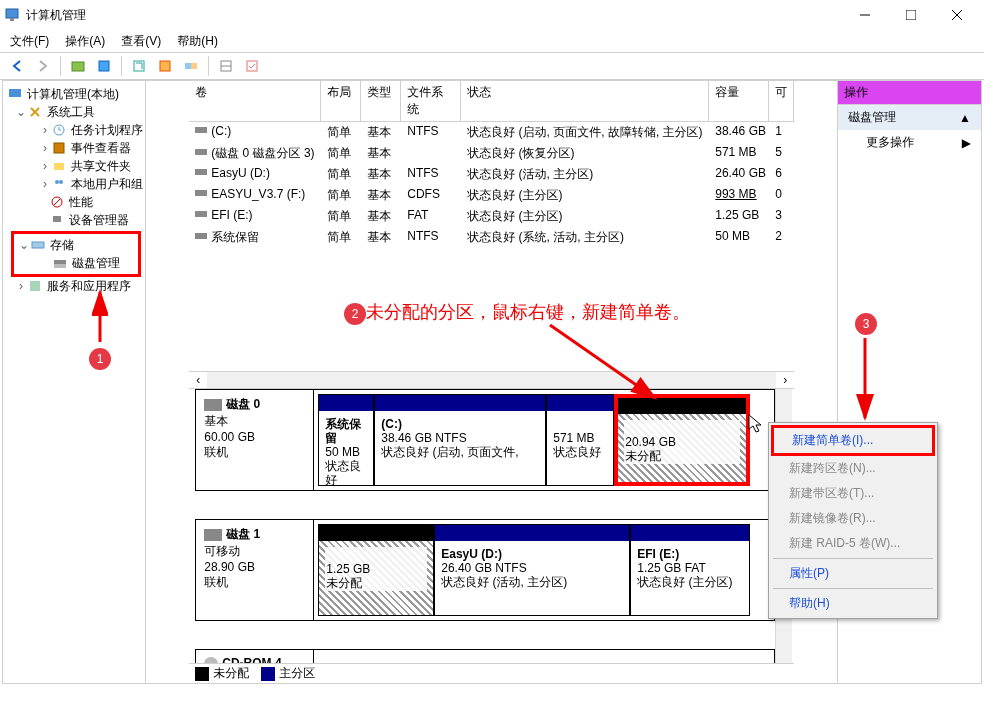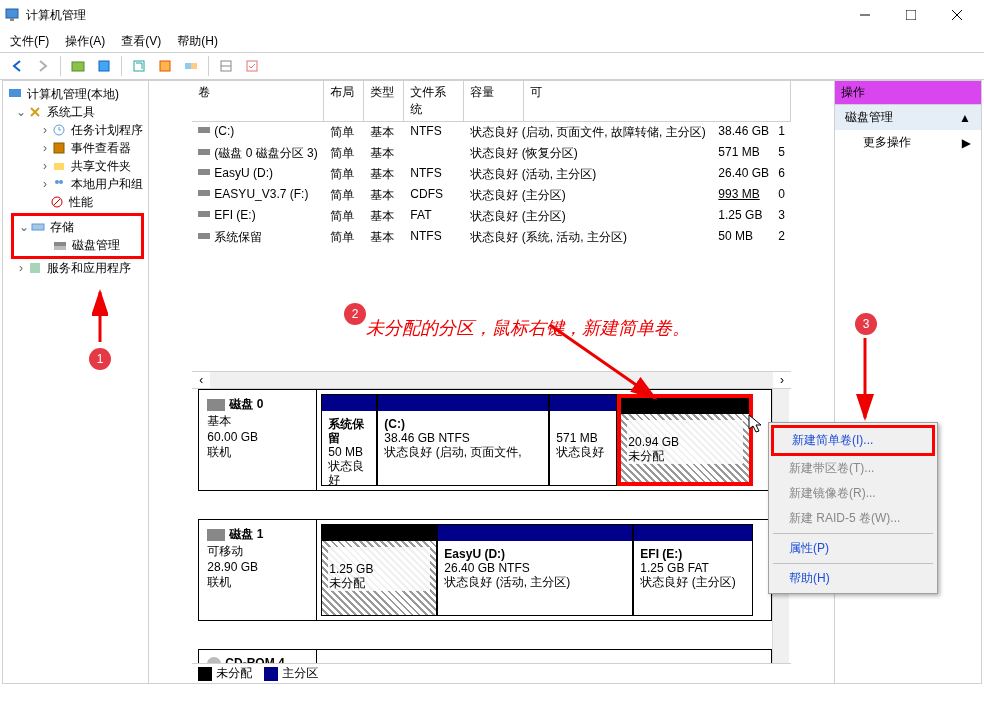--- a/index.html
+++ b/index.html
@@ -210,20 +210,28 @@
       </div>
     <div class="tree-item" style="padding-left:44px">
         <span class="ticon">
           <svg width="12" height="12">
             <circle cx="6" cy="6" r="5" fill="none" stroke="#c00"></circle>
             <line x1="3" y1="9" x2="9" y2="3" stroke="#c00"></line>
           </svg>
         </span>
         <span>性能</span>
       </div>
+    <div class="tree-item" style="padding-left:44px">
+        <span class="ticon">
+          <svg width="12" height="12">
+            <rect x="2" y="2" width="8" height="6" fill="#888"></rect>
+          </svg>
+        </span>
+        <span>设备管理器</span>
+      </div>
 
     <div class="redbox" style="margin:2px 2px 0 6px; padding:2px 0;">
       <div class="tree-item" style="padding-left:4px">
         <span class="twisty">⌄</span>
         <span class="ticon">
             <svg width="14" height="14">
               <rect x="1" y="4" width="12" height="6" fill="#a5c8e4" stroke="#5b9bd5"></rect>
             </svg>
           </span>
         <span>存储</span>
@@ -250,20 +258,21 @@
   </div>
 
   <div class="center">
 
     <div class="volumes">
       <div class="vol-header">
         <div class="hc" style="width:132px">卷</div>
         <div class="hc" style="width:40px">布局</div>
         <div class="hc" style="width:40px">类型</div>
         <div class="hc" style="width:60px">文件系统</div>
+        <div class="hc" style="width:248px">状态</div>
         <div class="hc" style="width:60px">容量</div>
         <div class="hc" style="flex:1">可</div>
       </div>
       <div id="vol-rows">
           <div class="vol-row">
             <div class="vc" style="width: 132px;"><span style="margin-right: 4px;"><svg width="12" height="10">
                   <rect x="0" y="2" width="12" height="6" fill="#888"></rect>
                 </svg></span><span>(C:)</span></div>
             <div class="vc" style="width: 40px;"><span>简单</span></div>
             <div class="vc" style="width: 40px;"><span>基本</span></div>
@@ -417,31 +426,32 @@
       <span>更多操作</span>
       <span style="margin-left:auto">▶</span>
     </div>
   </div>
 </div>
 
 <div class="contextmenu">
   <div class="mibox">
       <div class="mi">新建简单卷(I)...</div>
     </div>
+  <div class="mi dis">新建跨区卷(N)...</div>
   <div class="mi dis">新建带区卷(T)...</div>
   <div class="mi dis">新建镜像卷(R)...</div>
   <div class="mi dis">新建 RAID-5 卷(W)...</div>
   <div class="sep"></div>
   <div class="mi">属性(P)</div>
   <div class="sep"></div>
   <div class="mi">帮助(H)</div>
 </div>
 
 <div class="anno-circle" style="left:344px; top:303px;">2</div>
-<div class="anno-text" style="left:366px; top:316px;font-style:italic;">未分配的分区，鼠标右键，新建简单卷。</div>
+<div class="anno-text" style="left:366px; top:300px;">未分配的分区，鼠标右键，新建简单卷。</div>
 <svg class="arrow-svg" style="left:540px; top:320px;" width="130" height="90">
   <defs>
       <marker id="ah2" markerWidth="10" markerHeight="10" refX="8" refY="3" orient="auto">
         <path d="M0,0 L9,3 L0,6 Z" fill="#e00"></path>
       </marker>
     </defs>
   <line x1="10" y1="5" x2="115" y2="78" stroke="#e00" stroke-width="3" marker-end="url(#ah2)"></line>
 </svg>
 
 <div class="anno-circle" style="left:89px; top:348px;">1</div>

